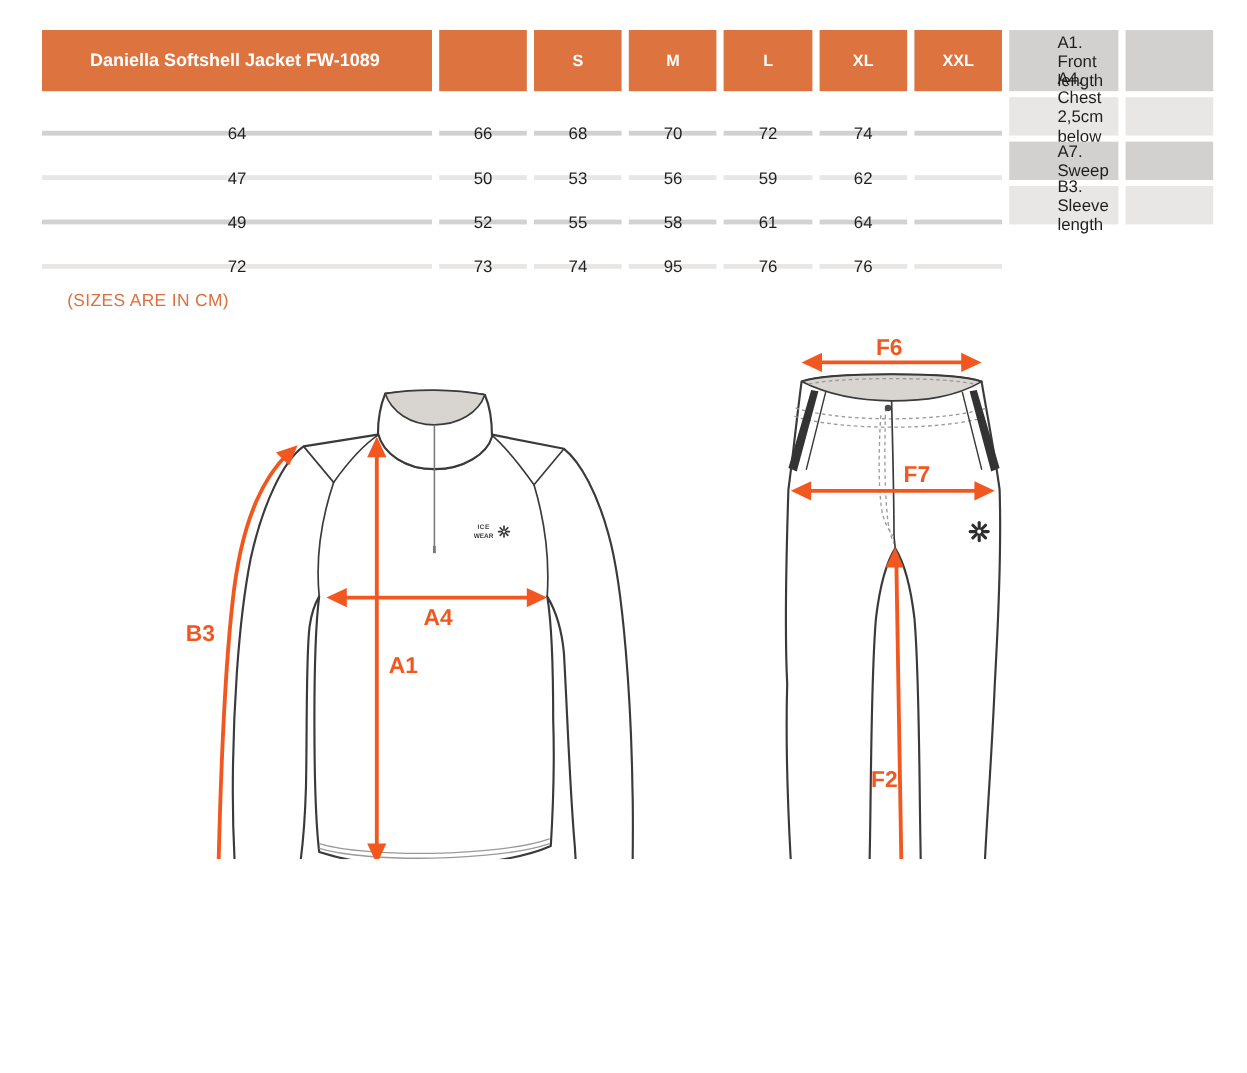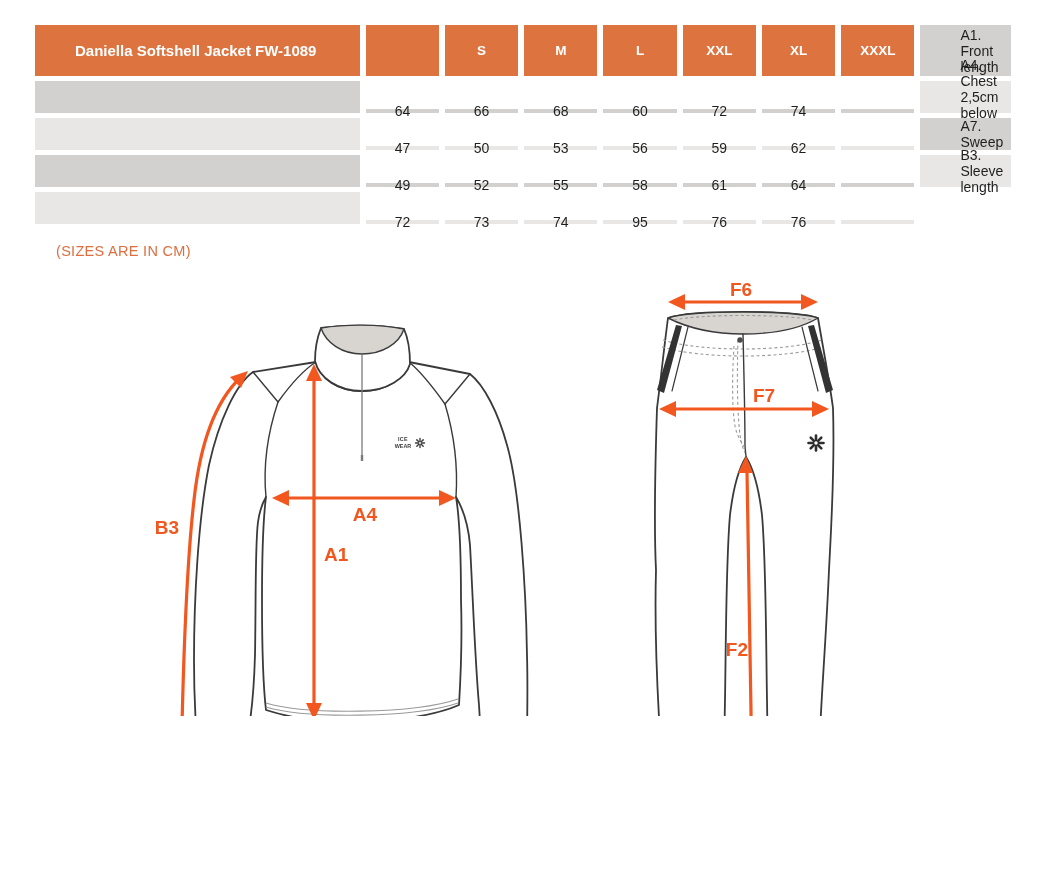--- a/index.html
+++ b/index.html
@@ -49,30 +49,29 @@
 
 <div class="stage">
 
   <div class="size-table">
 
     <div class="cell head title-cell labelpad">Daniella Softshell Jacket FW-1089</div>
     <div class="cell head"></div>
     <div class="cell head size-head">S</div>
     <div class="cell head size-head">M</div>
     <div class="cell head size-head">L</div>
+    <div class="cell head size-head">XL</div>
     <div class="cell head size-head">XXL</div>
-    <div class="cell head size-head">XL</div>
-    <div class="cell head size-head">XXXL</div>
 
     <div class="cell row-dark labelpad">A1. Front length</div>
     <div class="cell row-dark"></div>
     <div class="cell row-dark center">64</div>
     <div class="cell row-dark center">66</div>
     <div class="cell row-dark center">68</div>
-    <div class="cell row-dark center">60</div>
+    <div class="cell row-dark center">70</div>
     <div class="cell row-dark center">72</div>
     <div class="cell row-dark center">74</div>
     <div class="cell row-dark center"></div>
 
     <div class="cell row-light labelpad">A4. Chest 2,5cm below armhole</div>
     <div class="cell row-light"></div>
     <div class="cell row-light center">47</div>
     <div class="cell row-light center">50</div>
     <div class="cell row-light center">53</div>
     <div class="cell row-light center">56</div>

